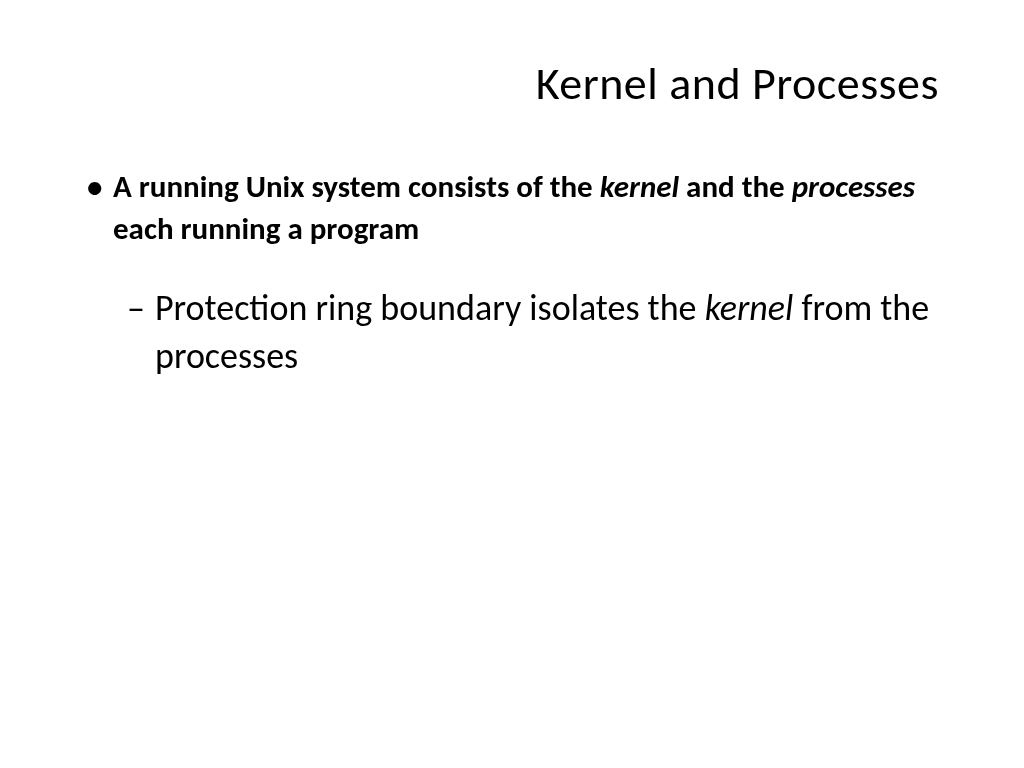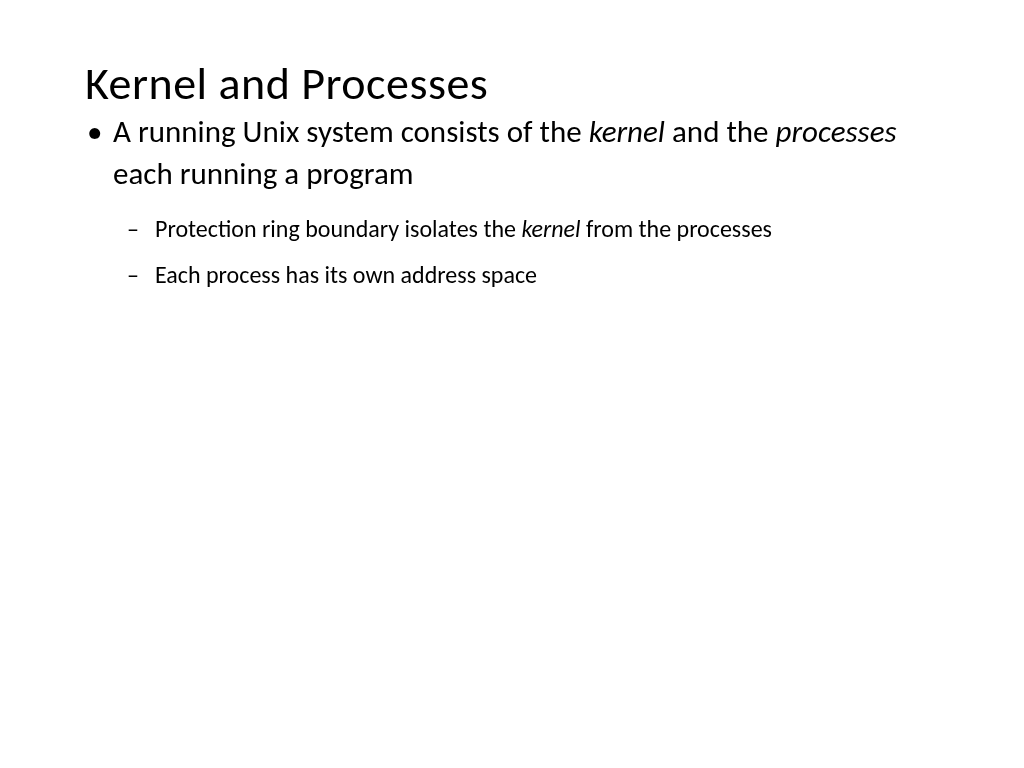--- a/index.html
+++ b/index.html
@@ -12,38 +12,40 @@
       overflow: hidden;
     }
     .slide {
       width: 100%;
       height: 100%;
       padding: 55px 85px 60px 85px;
     }
     .title {
       font-size: 46px;
       font-weight: 400;
-      text-align: left;
+      text-align: right;
+      margin-bottom: 55px;
       letter-spacing: 0.5px;
     }
     .bullet-l1 {
       font-size: 31px;
       line-height: 1.35;
-      margin-bottom: 18px;
+      margin-bottom: 34px;
       padding-left: 28px;
       position: relative;
+      font-weight: bold;
     }
     .bullet-l1::before {
       content: "•";
       position: absolute;
       left: 2px;
       top: 0;
     }
     .bullet-l2 {
-      font-size: 24px;
+      font-size: 36px;
       line-height: 1.35;
       margin-bottom: 14px;
       padding-left: 70px;
       position: relative;
     }
     .bullet-l2::before {
       content: "–";
       position: absolute;
       left: 42px;
       top: 0;
@@ -57,17 +59,14 @@
   <h1 class="title">Kernel and Processes</h1>
 
   <div class="bullet-l1">
     <span>A running Unix system consists of the </span><span class="italic">kernel</span><span> and the </span><span class="italic">processes</span><span> each running a program</span>
   </div>
 
   <div class="bullet-l2">
     <span>Protection ring boundary isolates the </span><span class="italic">kernel</span><span> from the processes</span>
   </div>
 
-  <div class="bullet-l2">
-    <span>Each process has its own address space</span>
-  </div>
 
 </div>
 
 </body></html>

